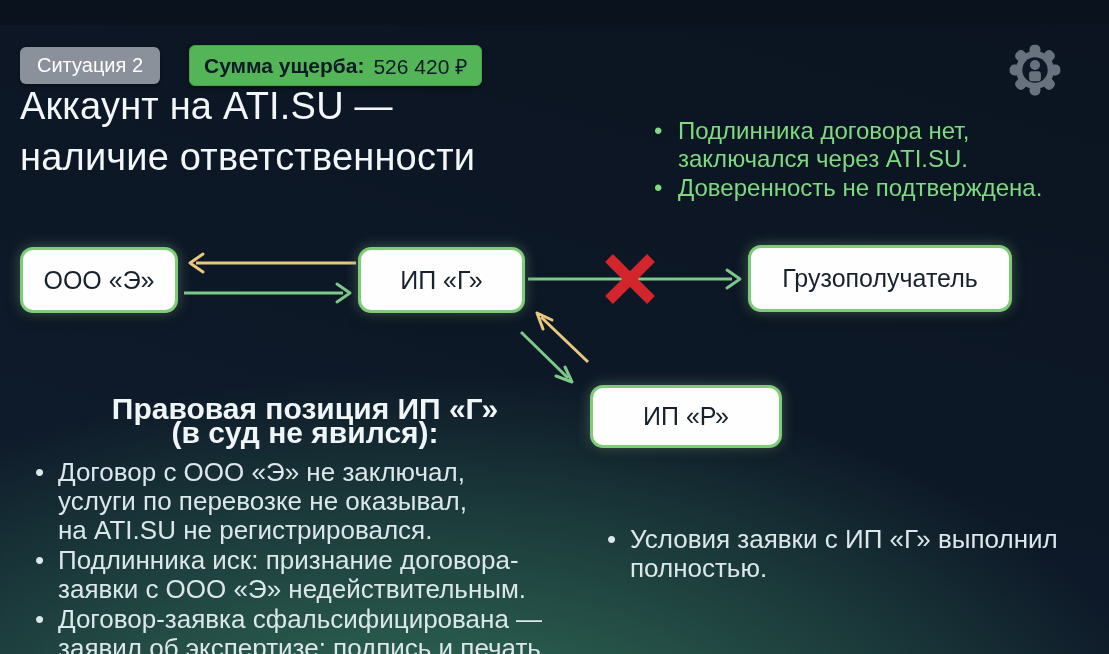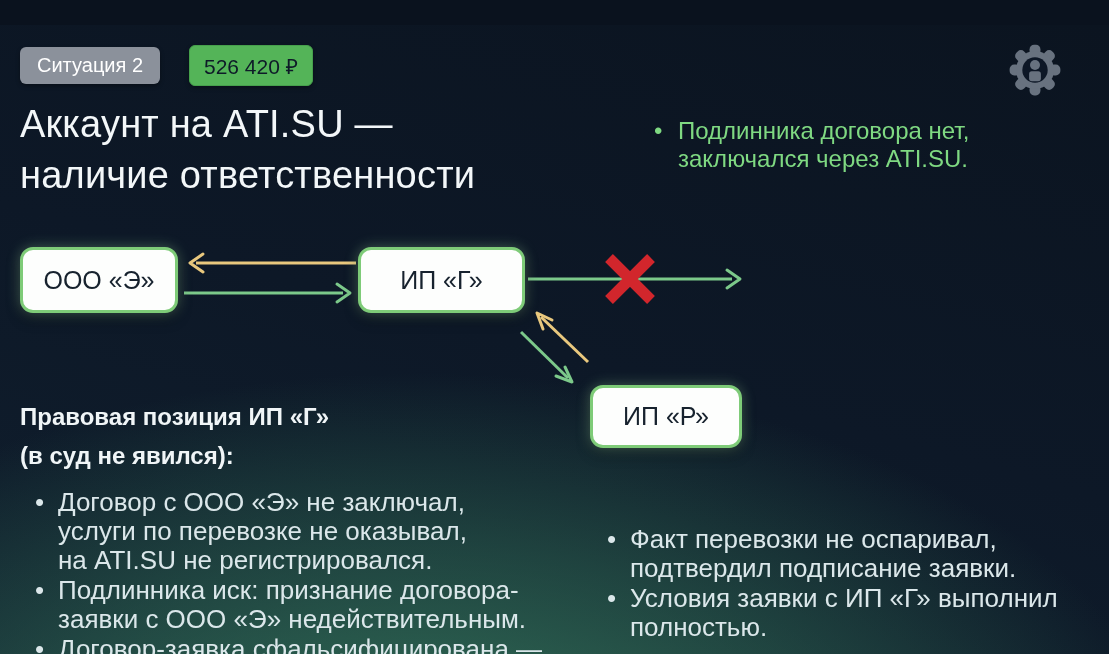--- a/index.html
+++ b/index.html
@@ -29,54 +29,54 @@
   .badge-damage{
     left:189px;top:20px;height:41px;padding:0 14px;
     background:var(--badge-green);color:#0e1a28;font-size:21px;
     border:1px solid #46a04c;box-shadow:0 2px 4px rgba(0,0,0,0.35);
   }
   .badge-damage .lbl{font-weight:bold;margin-right:9px;}
   
   .logo{position:absolute;left:1006px;top:16px;width:58px;height:58px;}
   
   .title{
-    position:absolute;left:20px;top:74px;width:620px;
+    position:absolute;left:20px;top:56px;width:620px;
     color:var(--heading-text);font-size:38px;font-weight:400;
     line-height:51px;white-space:pre-line;letter-spacing:0.2px;
   }
   
   .key-points{position:absolute;left:652px;top:92px;width:450px;list-style:none;}
   .key-points li{
     position:relative;padding-left:26px;color:var(--key-green);
     font-size:24px;line-height:28px;white-space:pre-line;margin-bottom:1px;
   }
   .key-points li::before{content:"•";position:absolute;left:2px;top:0;}
   
   .node{
     position:absolute;display:flex;align-items:center;justify-content:center;
     background:#fdfefd;border:3px solid var(--node-border);border-radius:13px;
     color:var(--node-text);font-size:25px;
     box-shadow:0 0 14px rgba(190,255,190,0.30),0 6px 14px rgba(0,0,0,0.35);
   }
   .node-ooo-e{left:20px;top:222px;width:158px;height:66px;}
   .node-ip-g{left:358px;top:222px;width:167px;height:66px;}
   .node-consignee{left:748px;top:220px;width:264px;height:67px;}
-  .node-ip-r{left:590px;top:360px;width:152px;height:63px;}
+  .node-ip-r{left:590px;top:360px;width:192px;height:63px;}
   
   .arrows{position:absolute;left:0;top:0;width:1109px;height:654px;pointer-events:none;}
   .arrows .yellow{stroke:var(--arrow-yellow);}
   .arrows .green{stroke:var(--arrow-green);}
   .arrows .shaft{stroke-width:3;fill:none;}
   .arrows .head{stroke-width:3;fill:none;stroke-linecap:round;stroke-linejoin:round;}
   .arrows .cross{stroke:var(--cross-red);stroke-width:11;fill:none;}
   
   .pos-block{position:absolute;color:var(--body-text);}
   .pos-block h3{
-    color:#f0f5f7;font-size:24px;font-weight:bold;line-height:39px;
-    white-space:pre-line;margin-bottom:13px;
+    color:#f0f5f7;font-size:30px;font-weight:bold;line-height:24px;
+    white-space:pre-line;margin-bottom:13px;text-align:center;
   }
   .pos-block ul{list-style:none;}
   .pos-block li{
     position:relative;padding-left:38px;font-size:26px;line-height:29px;
     white-space:pre-line;margin-bottom:1px;
   }
   .pos-block li::before{content:"•";position:absolute;left:15px;top:0;}
   .pos-left{left:20px;top:372px;width:570px;}
   .pos-right{left:594px;top:500px;width:500px;}
   .pos-right li{padding-left:36px;}
@@ -84,20 +84,21 @@
 </style>
 </head>
 <body>
 
 <div class="stage">
 
   <div class="badge badge-situation">
     <span>Ситуация 2</span>
   </div>
   <div class="badge badge-damage">
+    <span class="lbl">Сумма ущерба:</span>
     <span>526 420 ₽</span>
   </div>
 
   <svg class="logo" viewBox="0 0 64 64">
     <g fill="var(--logo-slate)">
       <rect x="26" y="4" width="12" height="12" rx="5"></rect>
       <rect x="26" y="4" width="12" height="12" rx="5" transform="rotate(45 32 32)"></rect>
       <rect x="26" y="4" width="12" height="12" rx="5" transform="rotate(90 32 32)"></rect>
       <rect x="26" y="4" width="12" height="12" rx="5" transform="rotate(135 32 32)"></rect>
       <rect x="26" y="4" width="12" height="12" rx="5" transform="rotate(180 32 32)"></rect>
@@ -110,20 +111,21 @@
     <circle cx="32" cy="26.5" r="5.5" fill="var(--logo-slate)"></circle>
     <rect x="25.5" y="33.5" width="13" height="11" rx="3" fill="var(--logo-slate)"></rect>
   </svg>
 
   <h1 class="title">Аккаунт на ATI.SU —
 наличие ответственности</h1>
 
   <ul class="key-points">
     <li>Подлинника договора нет,
 заключался через ATI.SU.</li>
+    <li>Доверенность не подтверждена.</li>
   </ul>
 
   <svg class="arrows" viewBox="0 0 1109 654">
     <g>
       <path class="yellow shaft" d="M356 238 L196 238"></path>
       <polyline class="yellow head" points="203,229 190,238 203,247"></polyline>
     </g>
     <g>
       <path class="green shaft" d="M184 268 L343 268"></path>
       <polyline class="green head" points="337,259 350,268 337,277"></polyline>
@@ -144,20 +146,23 @@
       <polyline class="green head" points="565,342 572,357 556,351"></polyline>
     </g>
   </svg>
 
   <div class="node node-ip-g">
     <span>ИП «Г»</span>
   </div>
   <div class="node node-ooo-e">
     <span>ООО «Э»</span>
   </div>
+  <div class="node node-consignee">
+    <span>Грузополучатель</span>
+  </div>
   <div class="node node-ip-r">
     <span>ИП «Р»</span>
   </div>
 
   <div class="pos-block pos-left">
     <h3>Правовая позиция ИП «Г»
 (в суд не явился):</h3>
     <ul>
       <li>Договор с ООО «Э» не заключал,
 услуги по перевозке не оказывал,
@@ -165,20 +170,18 @@
       <li>Подлинника иск: признание договора-
 заявки с ООО «Э» недействительным.</li>
       <li>Договор-заявка сфальсифицирована —
 заявил об экспертизе: подпись и печать
 наложены.</li>
     </ul>
   </div>
 
   <div class="pos-block pos-right">
     <ul>
-      <li>Факт перевозки не оспаривал,
-подтвердил подписание заявки.</li>
       <li>Условия заявки с ИП «Г» выполнил
 полностью.</li>
     </ul>
   </div>
 
 </div>
 
 </body></html>

